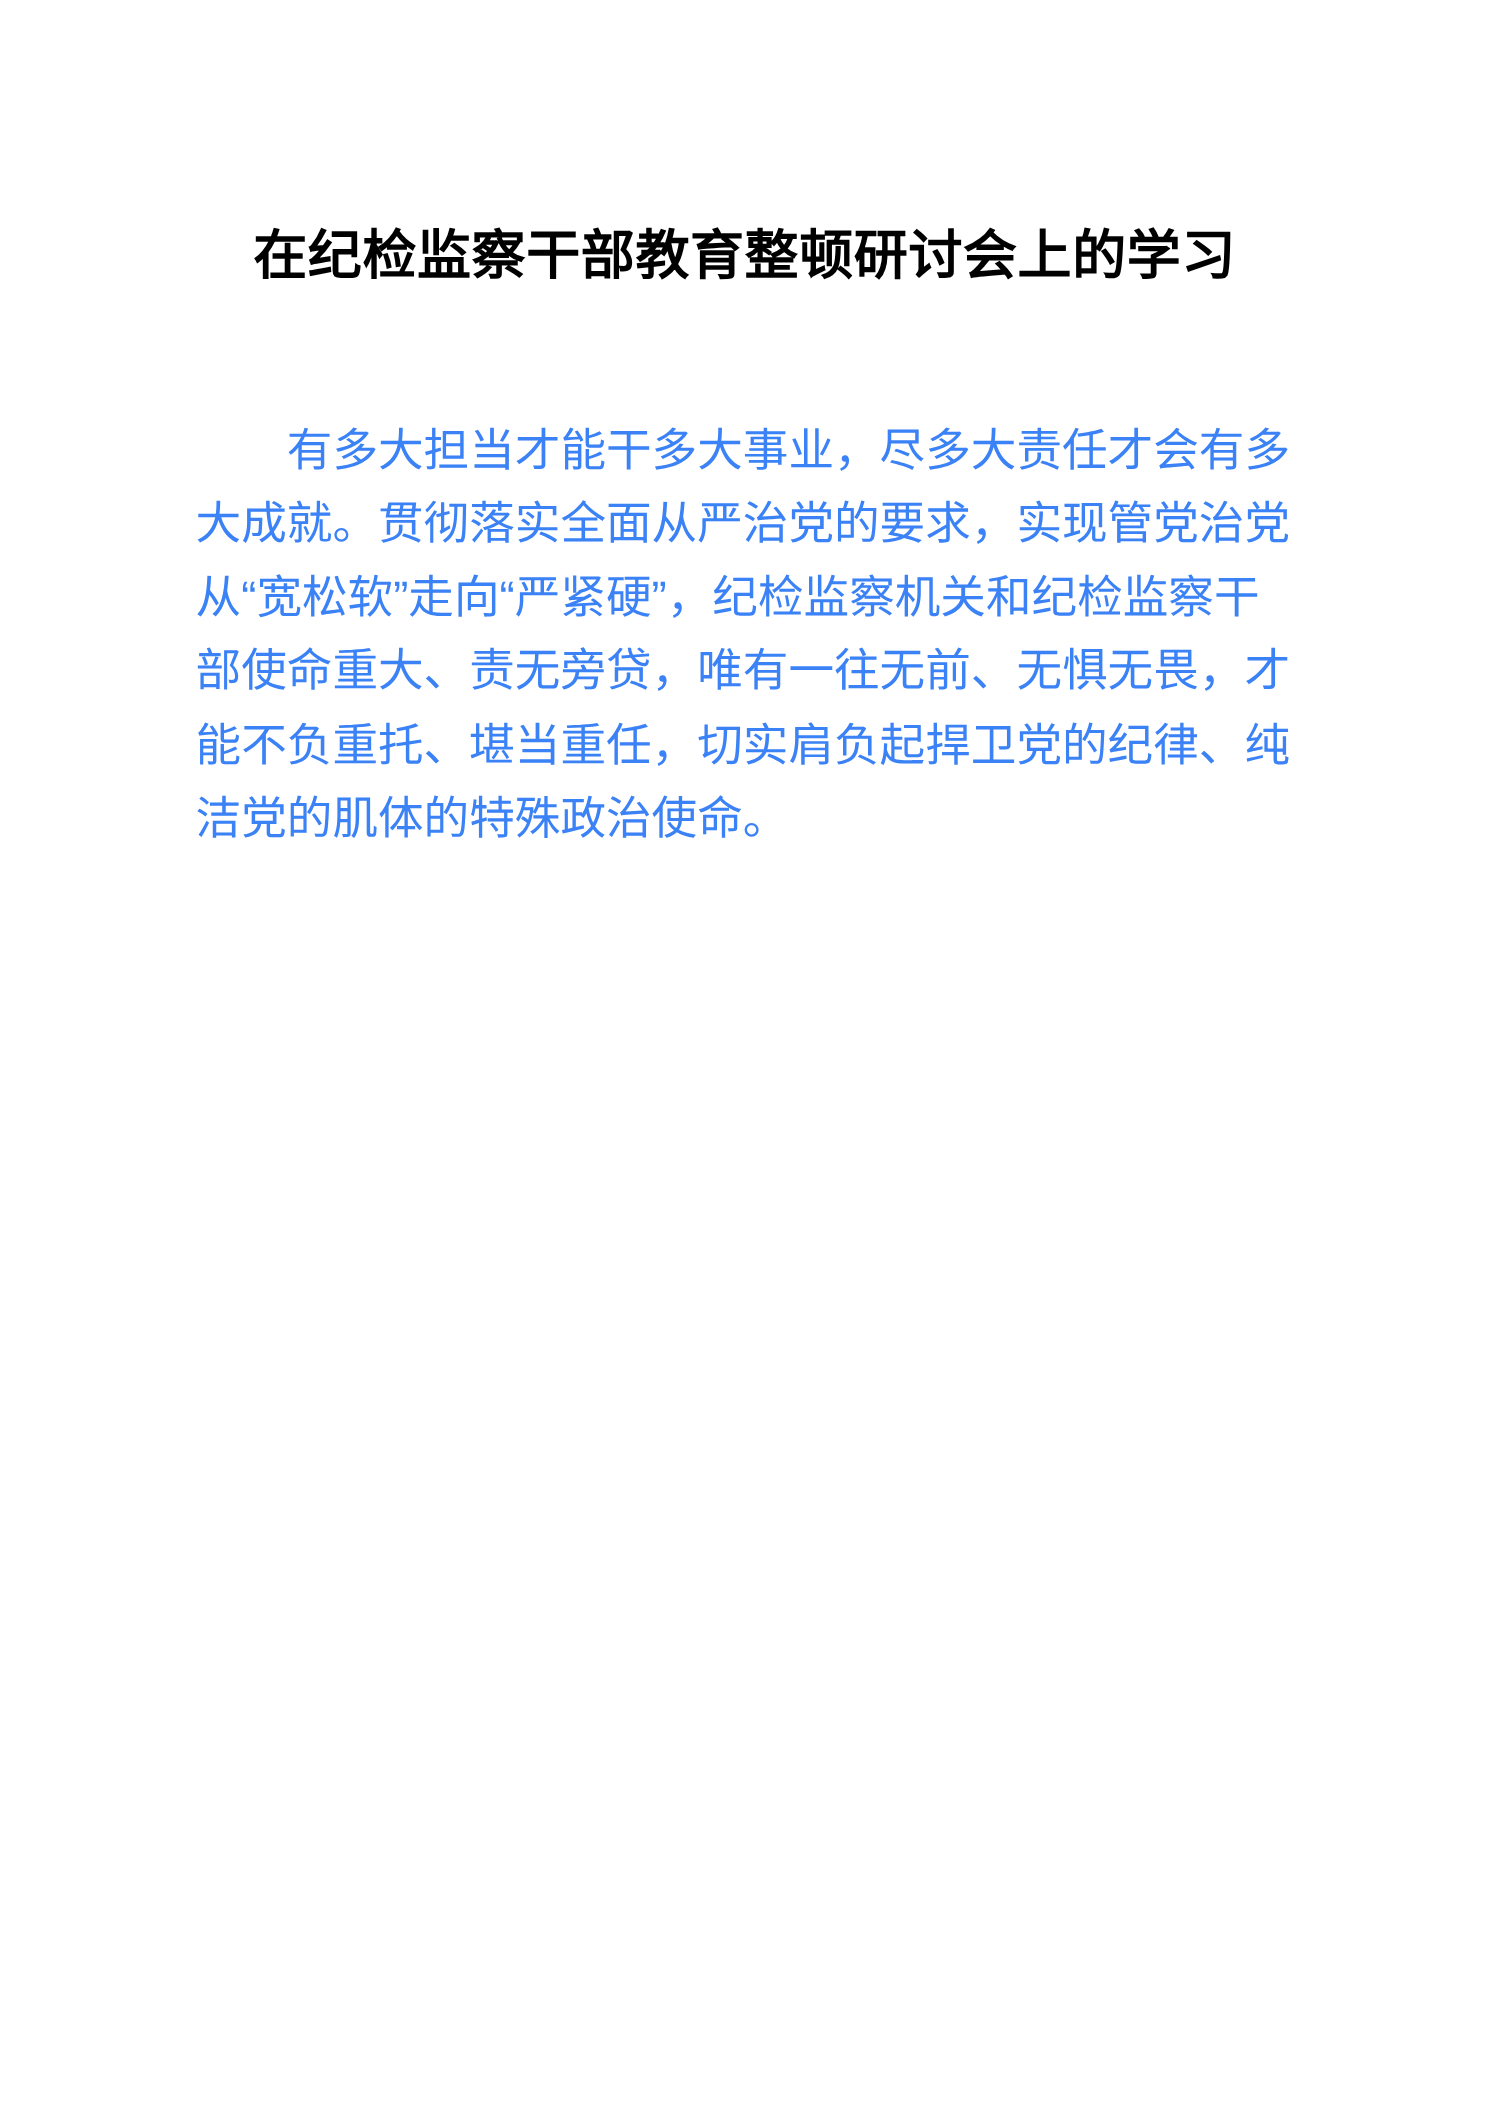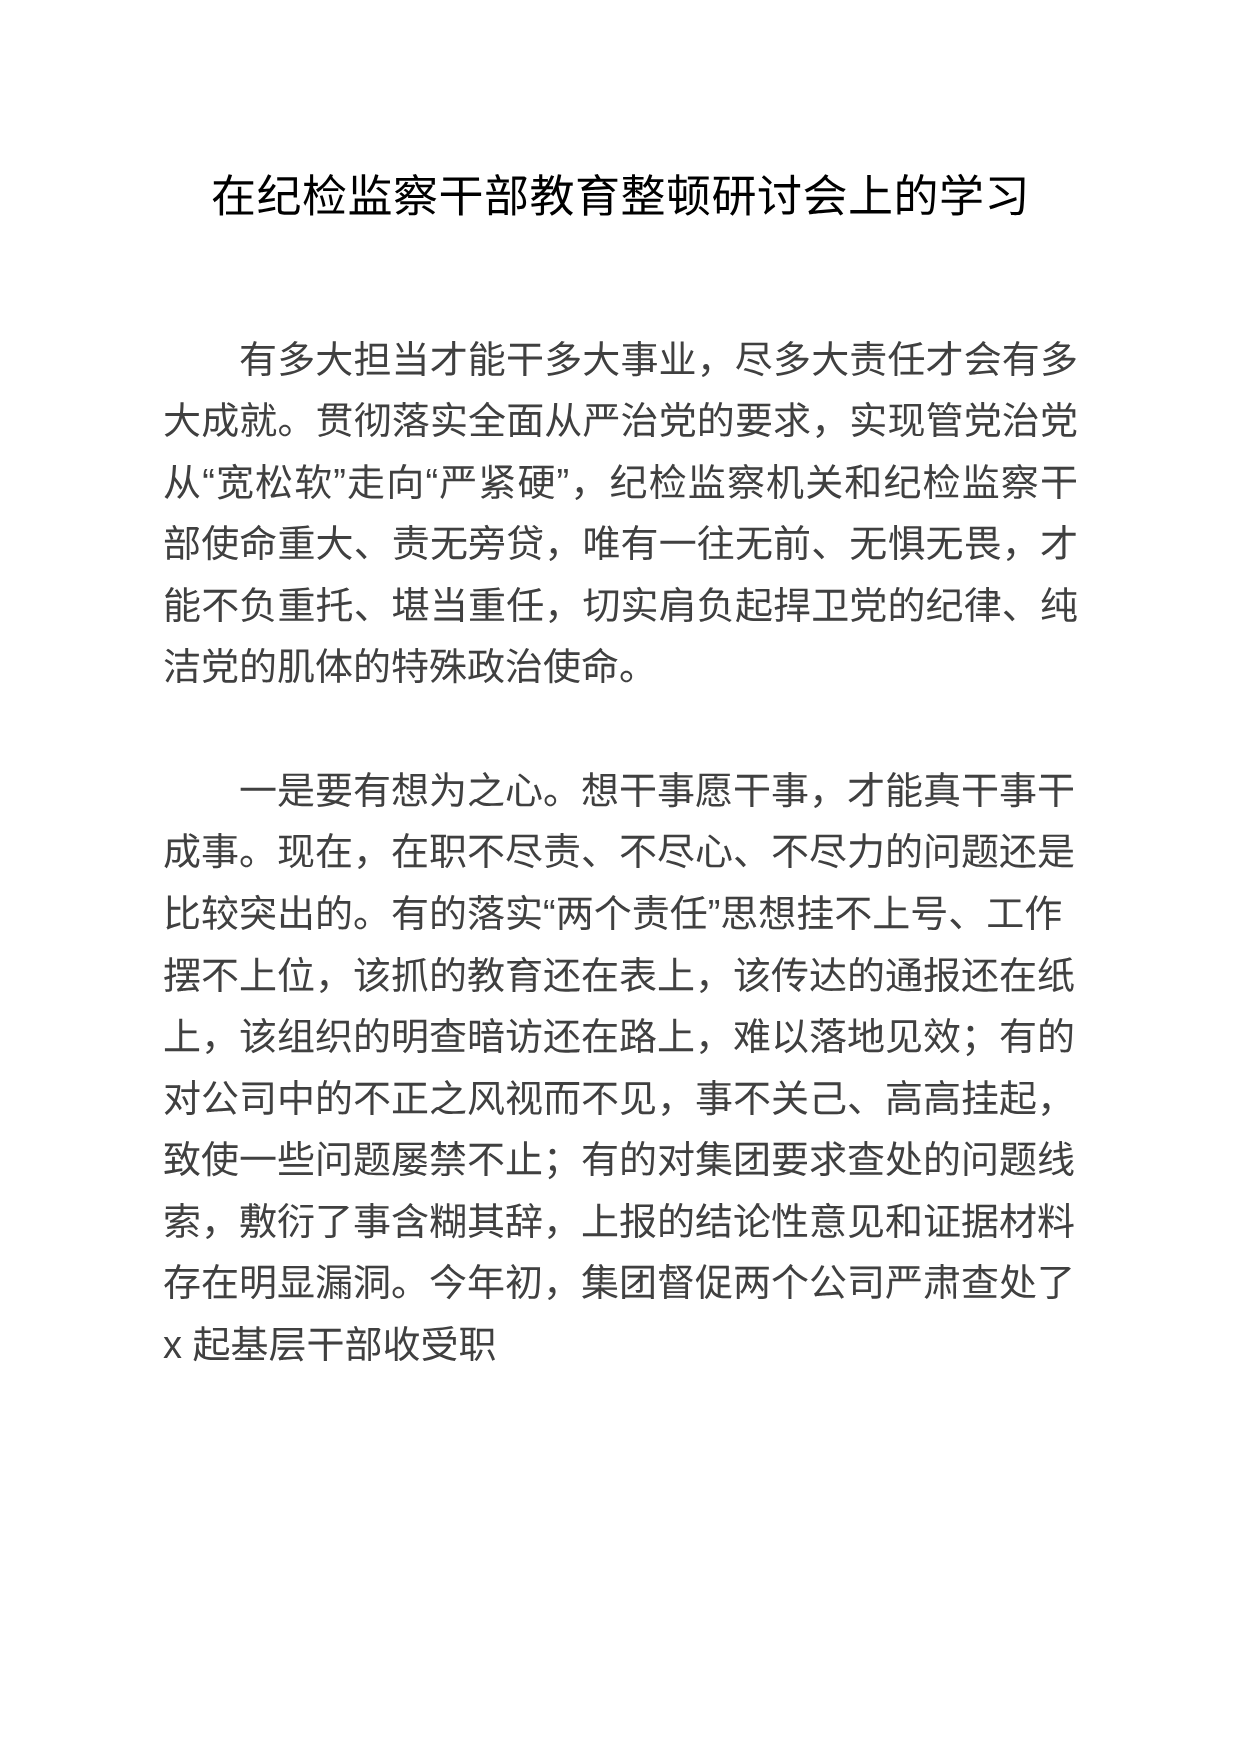--- a/index.html
+++ b/index.html
@@ -23,25 +23,25 @@
 
   .doc-body {
     position: absolute;
     left: 163px;
     top: 0;
     width: 915px;
   }
 
   
   .doc-title {
-    margin: 0;
+    margin: 16px;
     padding-top: 168px;
     text-align: center;
     font-size: 45px;
-    font-weight: 400;
+    font-weight: 700;
     line-height: 1.28;
     letter-spacing: 0.5px;
     color: #000000;
   }
 
   .title-line {
     display: block;
   }
 
   .title-line.line-2 {
@@ -49,21 +49,21 @@
   }
 
   
   .para {
     margin: 0;
     font-size: 38px;
     line-height: 1.62;
     text-align: justify;
     text-justify: inter-ideograph;
     text-indent: 2em;
-    color: #404040;
+    color: #3b82f6;
     font-weight: 400;
   }
 
   .para.first {
     margin-top: 104px;
   }
 
   .para.second {
     margin-top: 62px;
   }
@@ -78,17 +78,16 @@
 <div class="page">
 
   <div class="doc-body">
 
     <h1 class="doc-title">
       <span class="title-line line-1">在纪检监察干部教育整顿研讨会上的学习</span>
     </h1>
 
     <p class="para first">有多大担当才能干多大事业，尽多大责任才会有多大成就。贯彻落实全面从严治党的要求，实现管党治党从“宽松软”走向“严紧硬”，纪检监察机关和纪检监察干部使命重大、责无旁贷，唯有一往无前、无惧无畏，才能不负重托、堪当重任，切实肩负起捍卫党的纪律、纯洁党的肌体的特殊政治使命。</p>
 
-    <p class="para second">一是要有想为之心。想干事愿干事，才能真干事干成事。现在，在职不尽责、不尽心、不尽力的问题还是比较突出的。有的落实“两个责任”思想挂不上号、工作摆不上位，该抓的教育还在表上，该传达的通报还在纸上，该组织的明查暗访还在路上，难以落地见效；有的对公司中的不正之风视而不见，事不关己、高高挂起，致使一些问题屡禁不止；有的对集团要求查处的问题线索，敷衍了事含糊其辞，上报的结论性意见和证据材料存在明显漏洞。今年初，集团督促两个公司严肃查处了 x 起基层干部收受职</p>
 
   </div>
 
 </div>
 
 </body></html>

